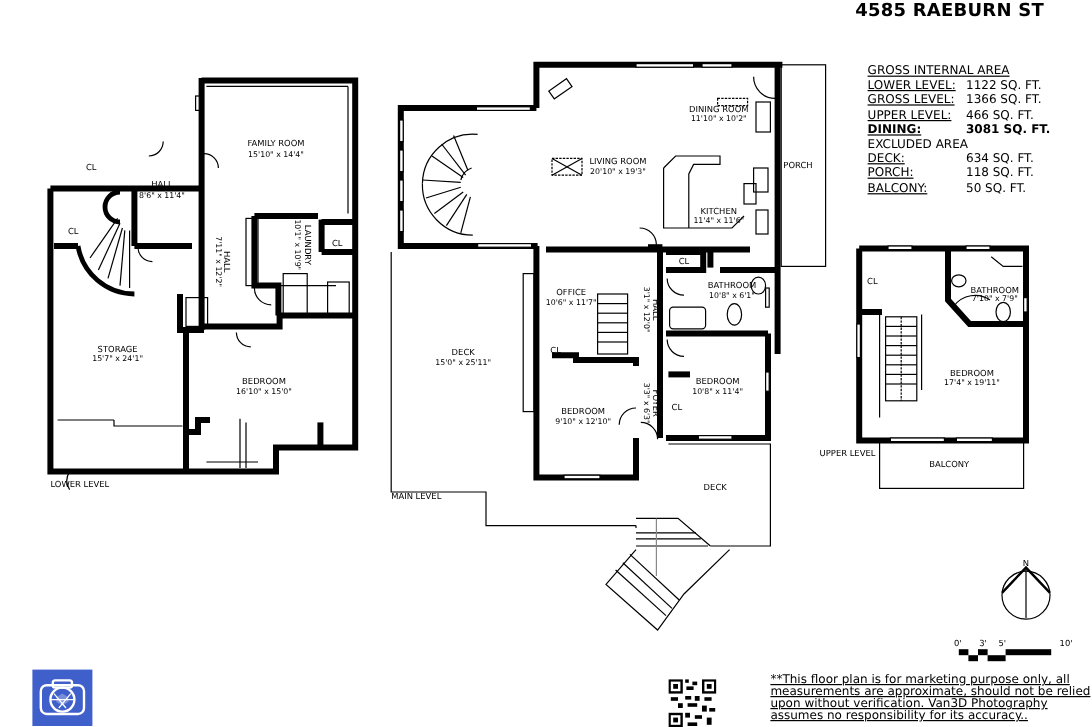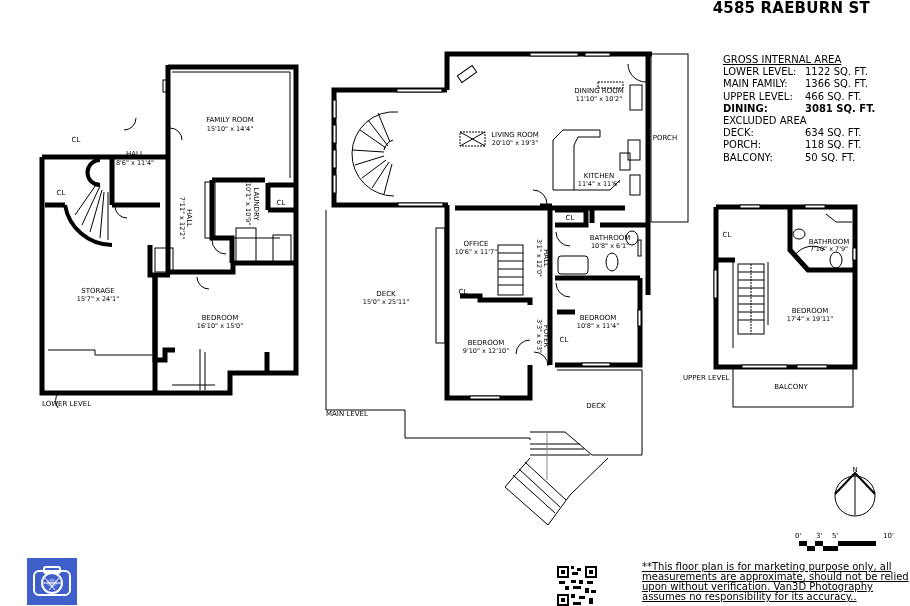--- a/index.html
+++ b/index.html
@@ -2,21 +2,21 @@
 <html><head>
   <meta charset="utf-8">
   <style>
     html, body { margin: 0; padding: 0; background: #ffffff; }
     body { width: 910px; height: 606px; position: relative; overflow: hidden;
            font-family: "DejaVu Sans", "Liberation Sans", sans-serif; color: #000; }
     .title { position: absolute; right: 40px; top: -2px; text-align: left;
              font-family: "DejaVu Sans", sans-serif; font-weight: bold; font-size: 15px; line-height: 20px; letter-spacing: 0.2px; }
     .area-table { position: absolute; left: 723px; top: 54px; font-size: 10px; line-height: 12.2px; }
     .area-table .row { display: flex; white-space: nowrap; }
-    .area-table .k { width: 82px; }
+    .area-table .k { width: 82px; text-decoration: underline; }
     .area-table .heading { text-decoration: underline; }
     .area-table .bold { font-weight: bold; }
     svg.plan { position: absolute; left: 0; top: 0; }
     svg text { font-family: "DejaVu Sans", sans-serif; fill: #000; }
     .lbl { font-size: 7px; text-anchor: middle; }
     .dim { font-size: 6.5px; text-anchor: middle; }
     .level { font-size: 7px; }
     .disclaimer { position: absolute; left: 642px; top: 562px; width: 270px; font-size: 10px; line-height: 10px; text-decoration: underline; }
     .logo { position: absolute; left: 27px; top: 558px; width: 50px; height: 47px; background: #3f5fcb; }
     .qr { position: absolute; left: 557px; top: 566px; width: 40px; height: 40px; }
@@ -30,21 +30,21 @@
   <div>4585 RAEBURN ST</div>
 </div>
 
 <div class="area-table">
   <div class="row heading">GROSS INTERNAL AREA</div>
   <div class="row">
       <span class="k">LOWER LEVEL:</span>
       <span>1122 SQ. FT.</span>
     </div>
   <div class="row">
-      <span class="k">MAIN FAMILY:</span>
+      <span class="k">GROSS LEVEL:</span>
       <span>1366 SQ. FT.</span>
     </div>
   <div class="row">
       <span class="k">UPPER LEVEL:</span>
       <span>466 SQ. FT.</span>
     </div>
   <div class="row bold">
       <span class="k">DINING:</span>
       <span>3081 SQ. FT.</span>
     </div>

